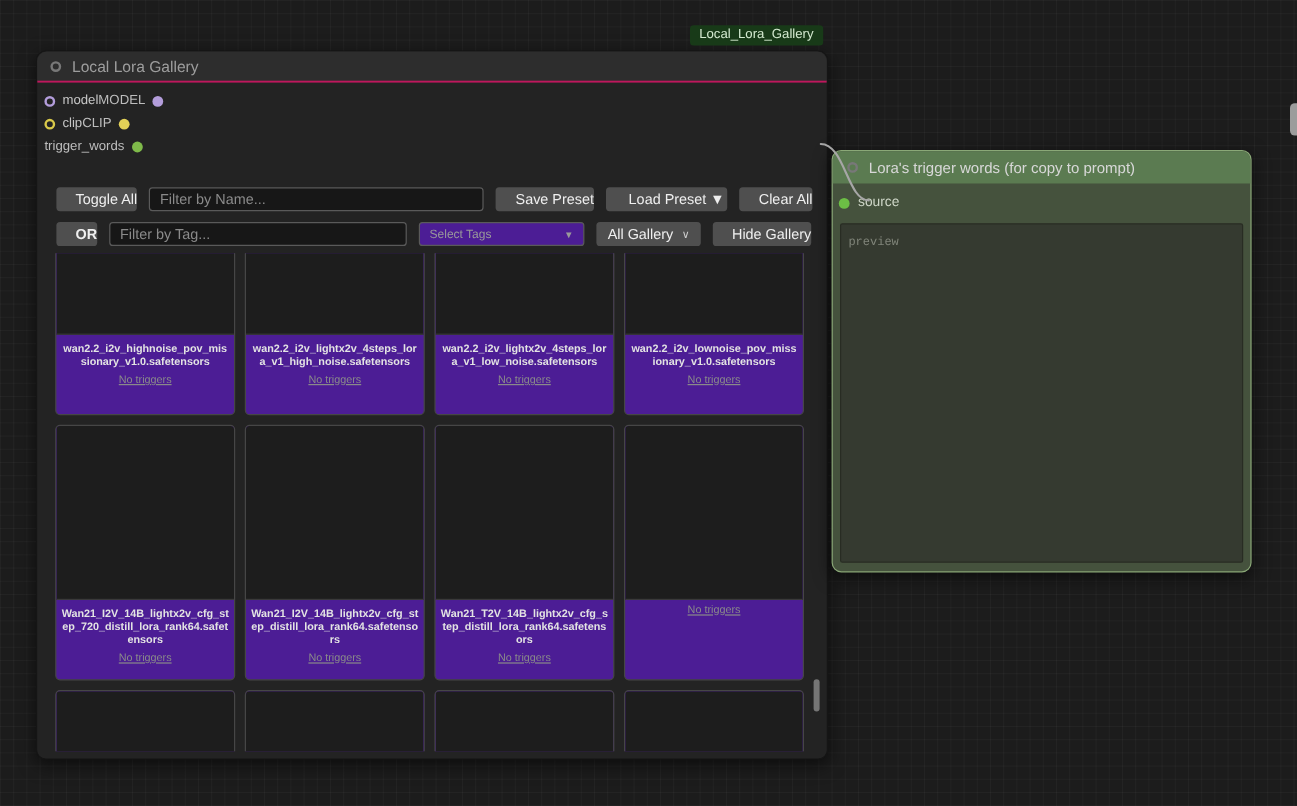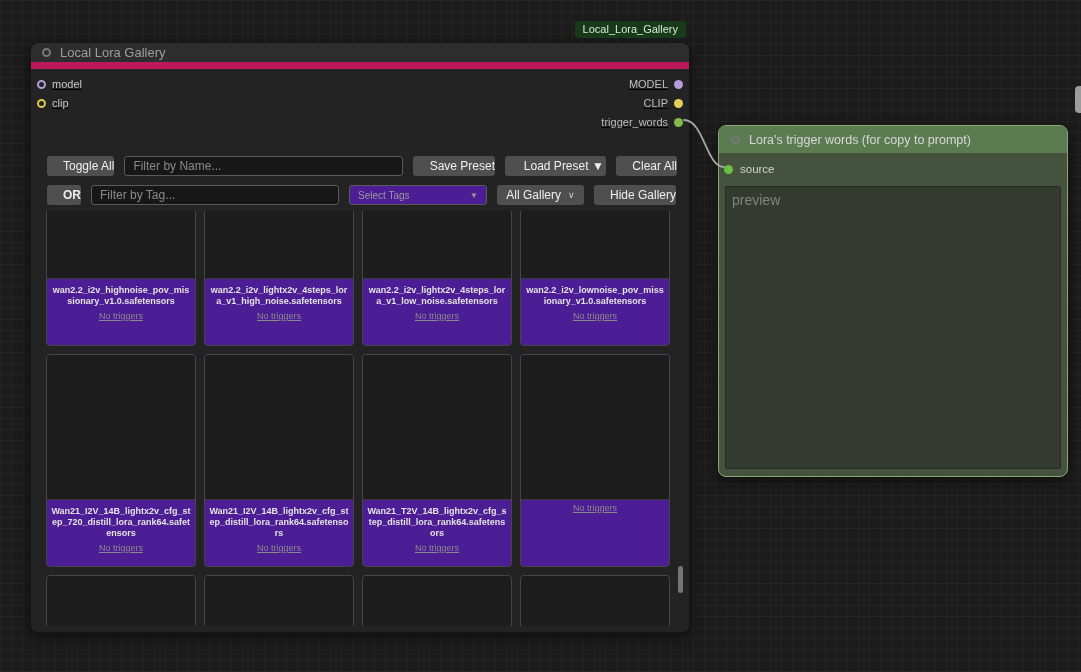--- a/index.html
+++ b/index.html
@@ -20,25 +20,25 @@
 
   
   .node-badge {
     position:absolute; top:21px; right:395px; height:17px; z-index:3;
     background:#183a18; color:#d4ead0; font-size:11px; line-height:17px;
     padding:0 8px; border-radius:3px;
   }
 
   
   .gallery-node { left:30px; top:42px; width:660px; height:591px; background:#232323; border:1px solid #151515; }
-  .node-header { height:26px; background:#2d2d2d; border-radius:8px 8px 0 0; display:flex; align-items:center; gap:9px; padding:0 11px; border-bottom:7px solid #be185d; }
+  .node-header { height:26px; background:#2d2d2d; border-radius:8px 8px 0 0; display:flex; align-items:center; gap:9px; padding:0 11px; border-bottom:2px solid #be185d; }
   .collapse-dot { width:9px; height:9px; border:2px solid #787878; border-radius:50%; flex:0 0 auto; }
   .node-title { color:#9d9d9d; font-size:13px; }
 
-  .port-row { position:absolute; left:0; width:100%; height:16px; display:flex; justify-content:space-between; align-items:center; padding:0 6px;text-decoration:underline; }
+  .port-row { position:absolute; left:0; width:100%; height:16px; display:flex; justify-content:flex-start; align-items:center; padding:0 6px; }
   .port-row.r1 { top:33px; } .port-row.r2 { top:52px; } .port-row.r3 { top:71px; }
   .port-left, .port-right { display:flex; align-items:center; gap:6px; }
   .port-label-l { color:#c6c6c6; font-size:11px; }
   .port-label-r { color:#bdbdbd; font-size:11px; }
   .dot { width:9px; height:9px; border-radius:50%; display:inline-block; flex:0 0 auto; }
   .dot.ring-model { border:2px solid #b39ddb; background:transparent; }
   .dot.ring-clip  { border:2px solid #d9c94a; background:transparent; }
   .dot.fill-model { background:#b39ddb; }
   .dot.fill-clip  { background:#e3d157; }
   .dot.fill-trigger { background:#7fba4a; }
@@ -80,31 +80,31 @@
   }
   .card-img { flex:0 0 145px; background:#1d1d1d; border-bottom:1px solid #3a3a3a; }
   .card-name {
     color:#e3e3e3; font-size:9px; font-weight:bold; line-height:11px; text-align:center;
     padding:6px 4px 1px; word-break:break-all;
   }
   .card-trig { color:#8a8a8a; font-size:9px; text-align:center; margin-top:3px;text-decoration:underline; }
   .scroll-thumb { position:absolute; right:2px; top:355px; width:5px; height:27px; background:#757575; border-radius:3px; cursor:grab; }
 
   
-  .trigger-node { left:718px; top:125px; width:350px; height:352px; background:#45523d; border:1px solid #8aa877; }
+  .trigger-node { left:693px; top:125px; width:350px; height:352px; background:#45523d; border:1px solid #8aa877; }
   .trigger-header { height:27px; background:#5b7b51; border-radius:7px 7px 0 0; display:flex; align-items:center; gap:9px; padding:0 12px; }
   .trigger-title { color:#d8d8d8; font-size:12.5px; }
   .source-row { height:26px; display:flex; align-items:center; gap:7px; padding-left:5px; margin-top:3px; }
   .dot.fill-source { background:#6cbf45; }
   .source-label { color:#ced6c7; font-size:11.5px; }
   .preview-box {
     position:absolute; left:6px; right:6px; top:60px; bottom:7px;
     background:#353a30; border:1px solid #27150a00; border:1px solid #282c23; border-radius:2px; padding:4px 6px;
   }
-  .preview-text { font-family:Liberation Sans, sans-serif; font-size:14px; color:#80857a; }
+  .preview-text { font-family:Liberation Mono, monospace; font-size:10px; color:#80857a; }
 
   .edge-sliver { position:absolute; right:0; top:86px; width:6px; height:27px; background:#9c9c9c; border-radius:4px 0 0 4px; z-index:2; }
 </style>
 </head>
 <body>
 
 <svg class="wire-layer">
   <path d="M 684 120 C 704 120, 706 167, 724 167" fill="none" stroke="#a6a6a6" stroke-width="1.8" stroke-linecap="round"></path>
 </svg>
 

